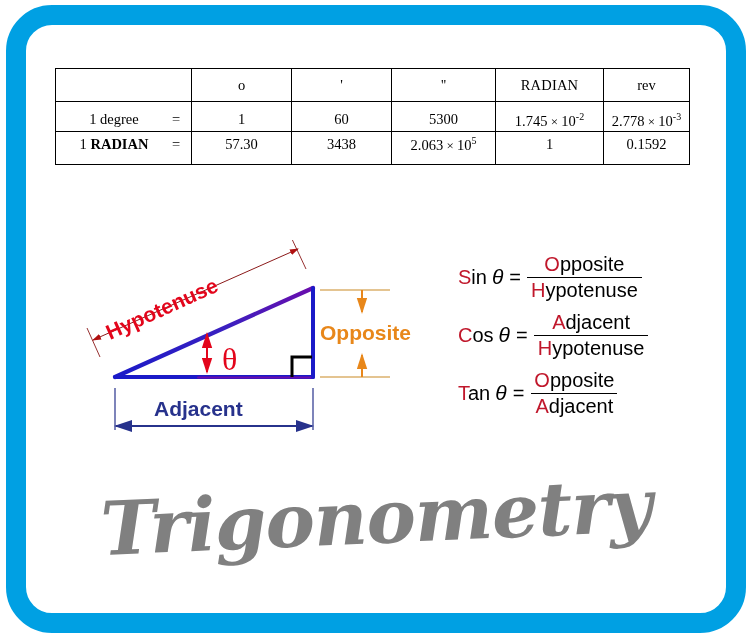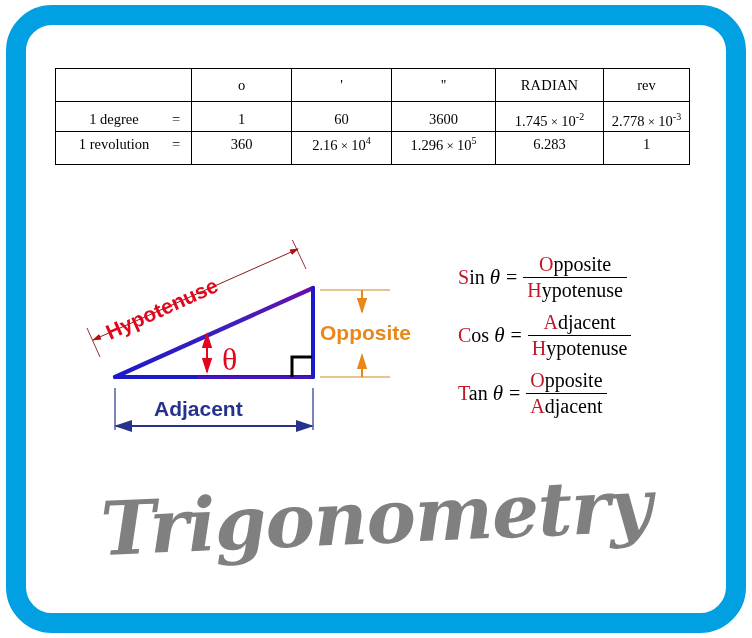--- a/index.html
+++ b/index.html
@@ -129,21 +129,21 @@
   #formulas {
     position: absolute;
     left: 458px;
     top: 248px;
     width: 250px;
   }
   .formula {
     display: flex;
     align-items: center;
     height: 58px;
-    font-family: Liberation Serif, serif;
+    font-family: Liberation Sans, sans-serif;
     font-size: 20px;
     color: #000000;
   }
   .formula .fn {
     white-space: nowrap;
     margin-right: 3px;
   }
   .formula .theta-i {
     font-style: italic;
     font-size: 21px;
@@ -208,31 +208,31 @@
           <td class="hdr-prime">''</td>
           <td class="hdr-radian">RADIAN</td>
           <td>rev</td>
         </tr>
       </thead>
       <tbody id="conv-body">
           <tr>
             <td class="rowlabel"><span class="lbl-name">1 degree</span><span class="lbl-eq">=</span></td>
             <td>1</td>
             <td>60</td>
-            <td>3600</td>
+            <td>5300</td>
             <td>1.745<span class="times"> × </span>10<span class="sup">-2</span></td>
             <td>2.778<span class="times"> × </span>10<span class="sup">-3</span></td>
           </tr>
           <tr>
-            <td class="rowlabel"><span class="lbl-name">1 revolution</span><span class="lbl-eq">=</span></td>
-            <td>360</td>
-            <td>2.16<span class="times"> × </span>10<span class="sup">4</span></td>
-            <td>1.296<span class="times"> × </span>10<span class="sup">5</span></td>
-            <td>6.283</td>
+            <td class="rowlabel"><span class="lbl-name">1 <span class="bold">RADIAN</span></span><span class="lbl-eq">=</span></td>
+            <td>57.30</td>
+            <td>3438</td>
+            <td>2.063<span class="times"> × </span>10<span class="sup">5</span></td>
             <td>1</td>
+            <td>0.1592</td>
           </tr>
         </tbody>
     </table>
   </div>
 
   <div id="triangle-diagram">
     <svg width="370" height="200" viewBox="0 0 370 200" xmlns="http://www.w3.org/2000/svg">
       <defs>
         <marker id="ar-red" markerWidth="9" markerHeight="9" refX="8" refY="3" orient="auto" markerUnits="strokeWidth">
           <path d="M0,0 L9,3 L0,6 z" fill="#B01010"></path>

